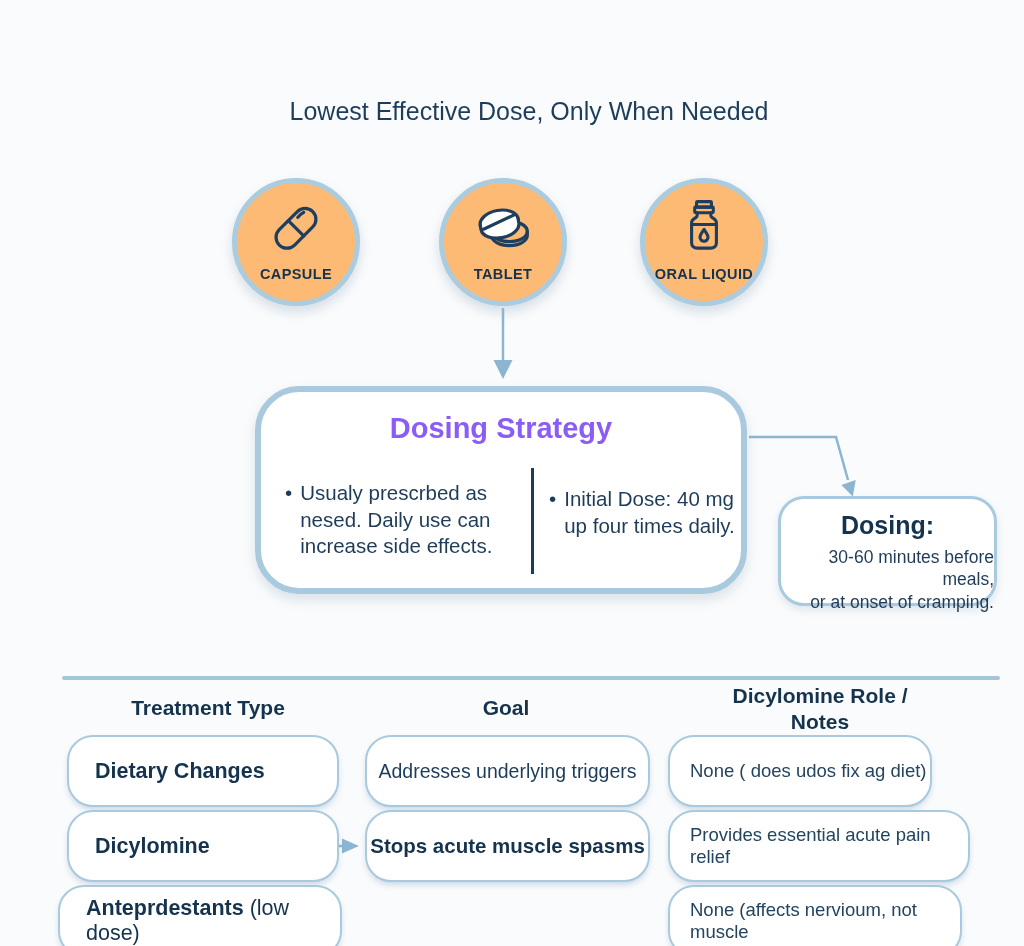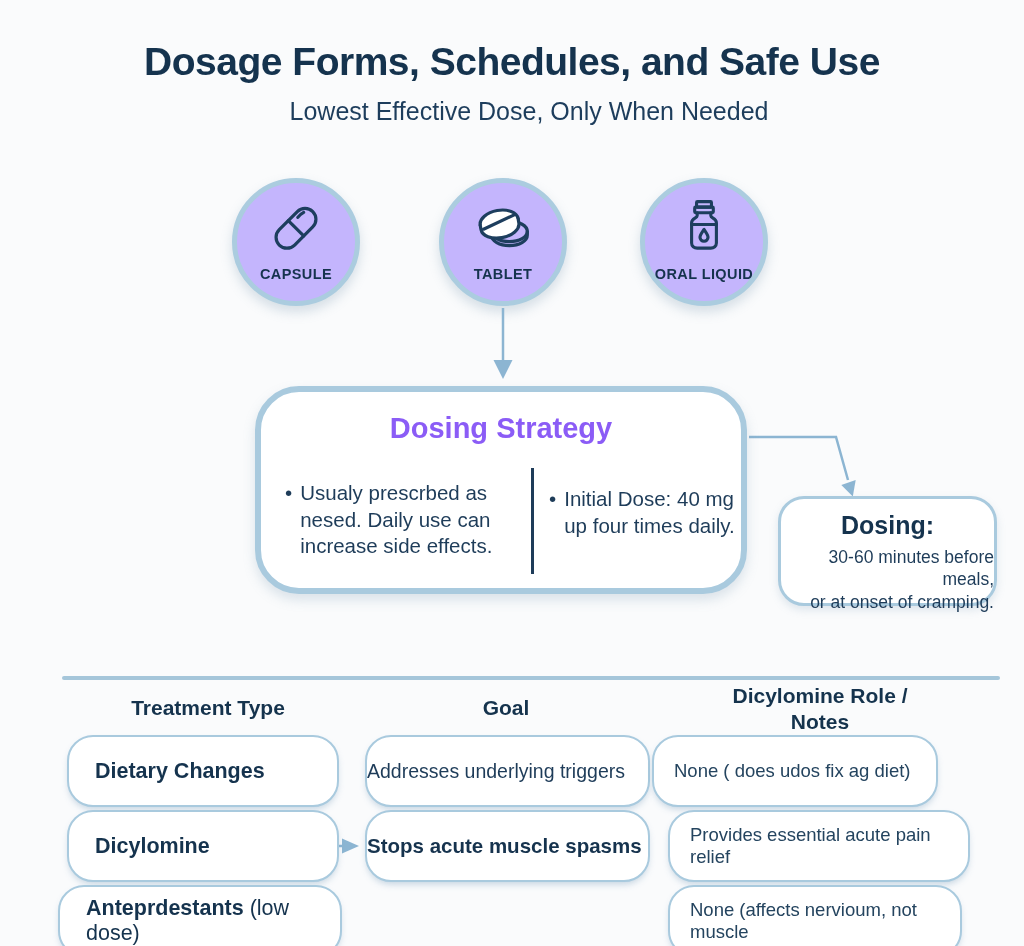--- a/index.html
+++ b/index.html
@@ -8,21 +8,21 @@
     background:#fafbfc;color:#16334e;
     font-family:"Liberation Sans","DejaVu Sans",sans-serif;
   }
   
   .title{position:absolute;top:40px;left:0;width:100%;text-align:center;
     font-size:39px;font-weight:bold;letter-spacing:-0.5px;color:#15334e;}
   .subtitle{position:absolute;top:97px;left:0;width:100%;text-align:center;
     font-size:25px;font-weight:400;color:#1d3d5c;margin-left:17px;}
   
   .form-circle{position:absolute;width:128px;height:128px;border-radius:50%;
-    border:5px solid #abccdf;background:#c4b5fd;box-sizing:border-box;
+    border:5px solid #abccdf;background:#fdba74;box-sizing:border-box;
     box-shadow:0 6px 12px rgba(125,155,180,.30);}
   .form-circle svg{position:absolute;left:50%;transform:translateX(-50%);top:12px;}
   .form-label{position:absolute;bottom:19px;width:100%;text-align:center;
     font-size:14.5px;font-weight:bold;letter-spacing:.4px;color:#16334e;}
   .c1{left:232px;top:178px;}
   .c2{left:439px;top:178px;}
   .c3{left:640px;top:178px;}
   
   .connectors{position:absolute;left:0;top:0;width:1024px;height:946px;pointer-events:none;}
   
@@ -50,34 +50,33 @@
   .col-header{position:absolute;font-size:21px;font-weight:bold;text-align:center;
     color:#15334d;line-height:26px;}
   .h1{left:58px;top:695px;width:300px;}
   .h2{left:406px;top:695px;width:200px;}
   .h3{left:690px;top:683px;width:260px;}
   .cell{position:absolute;height:72px;background:#fff;border:2.5px solid #a9cade;
     border-radius:26px;box-sizing:border-box;display:flex;align-items:center;
     box-shadow:0 4px 7px -2px rgba(125,160,190,.45);}
   .cell-treatment{padding-left:26px;font-size:21.5px;font-weight:bold;color:#15334e;}
   .cell-treatment .suffix{font-weight:400;}
-  .cell-goal{text-align:center;font-size:19.5px;color:#1e3c59;}
+  .cell-goal{justify-content:center;text-align:center;font-size:19.5px;color:#1e3c59;}
   .cell-goal.strong{font-weight:bold;font-size:20.5px;color:#16334e;}
   .cell-notes{padding-left:20px;font-size:18.5px;color:#24445f;}
   .r1{top:735px;} .r2{top:810px;} .r3{top:885px;}
   .colA{left:67px;width:272px;} .colA-wide{left:58px;width:284px;}
   .colB{left:365px;width:285px;}
-  .colC{left:652px;width:286px;} .colC-w2{left:668px;width:302px;} .colC-w3{left:668px;width:294px;}
+  .colC{left:668px;width:264px;} .colC-w2{left:668px;width:302px;} .colC-w3{left:668px;width:294px;}
 </style>
 </head>
 <body>
 
 <div class="page">
 
-  <div class="title">Dosage Forms, Schedules, and Safe Use</div>
   <div class="subtitle">Lowest Effective Dose, Only When Needed</div>
 
   <div class="form-circle c1">
     <span>
       <svg width="64" height="64" viewBox="0 0 100 100">
         <g transform="rotate(45 50 52)" stroke="#1d3e5e" stroke-width="5" fill="none" stroke-linecap="round">
           <rect x="33" y="15" width="34" height="74" rx="17"></rect>
           <line x1="33" y1="52" x2="67" y2="52"></line>
           <path d="M41 26 q-2 6 -1 12"></path>
         </g>

